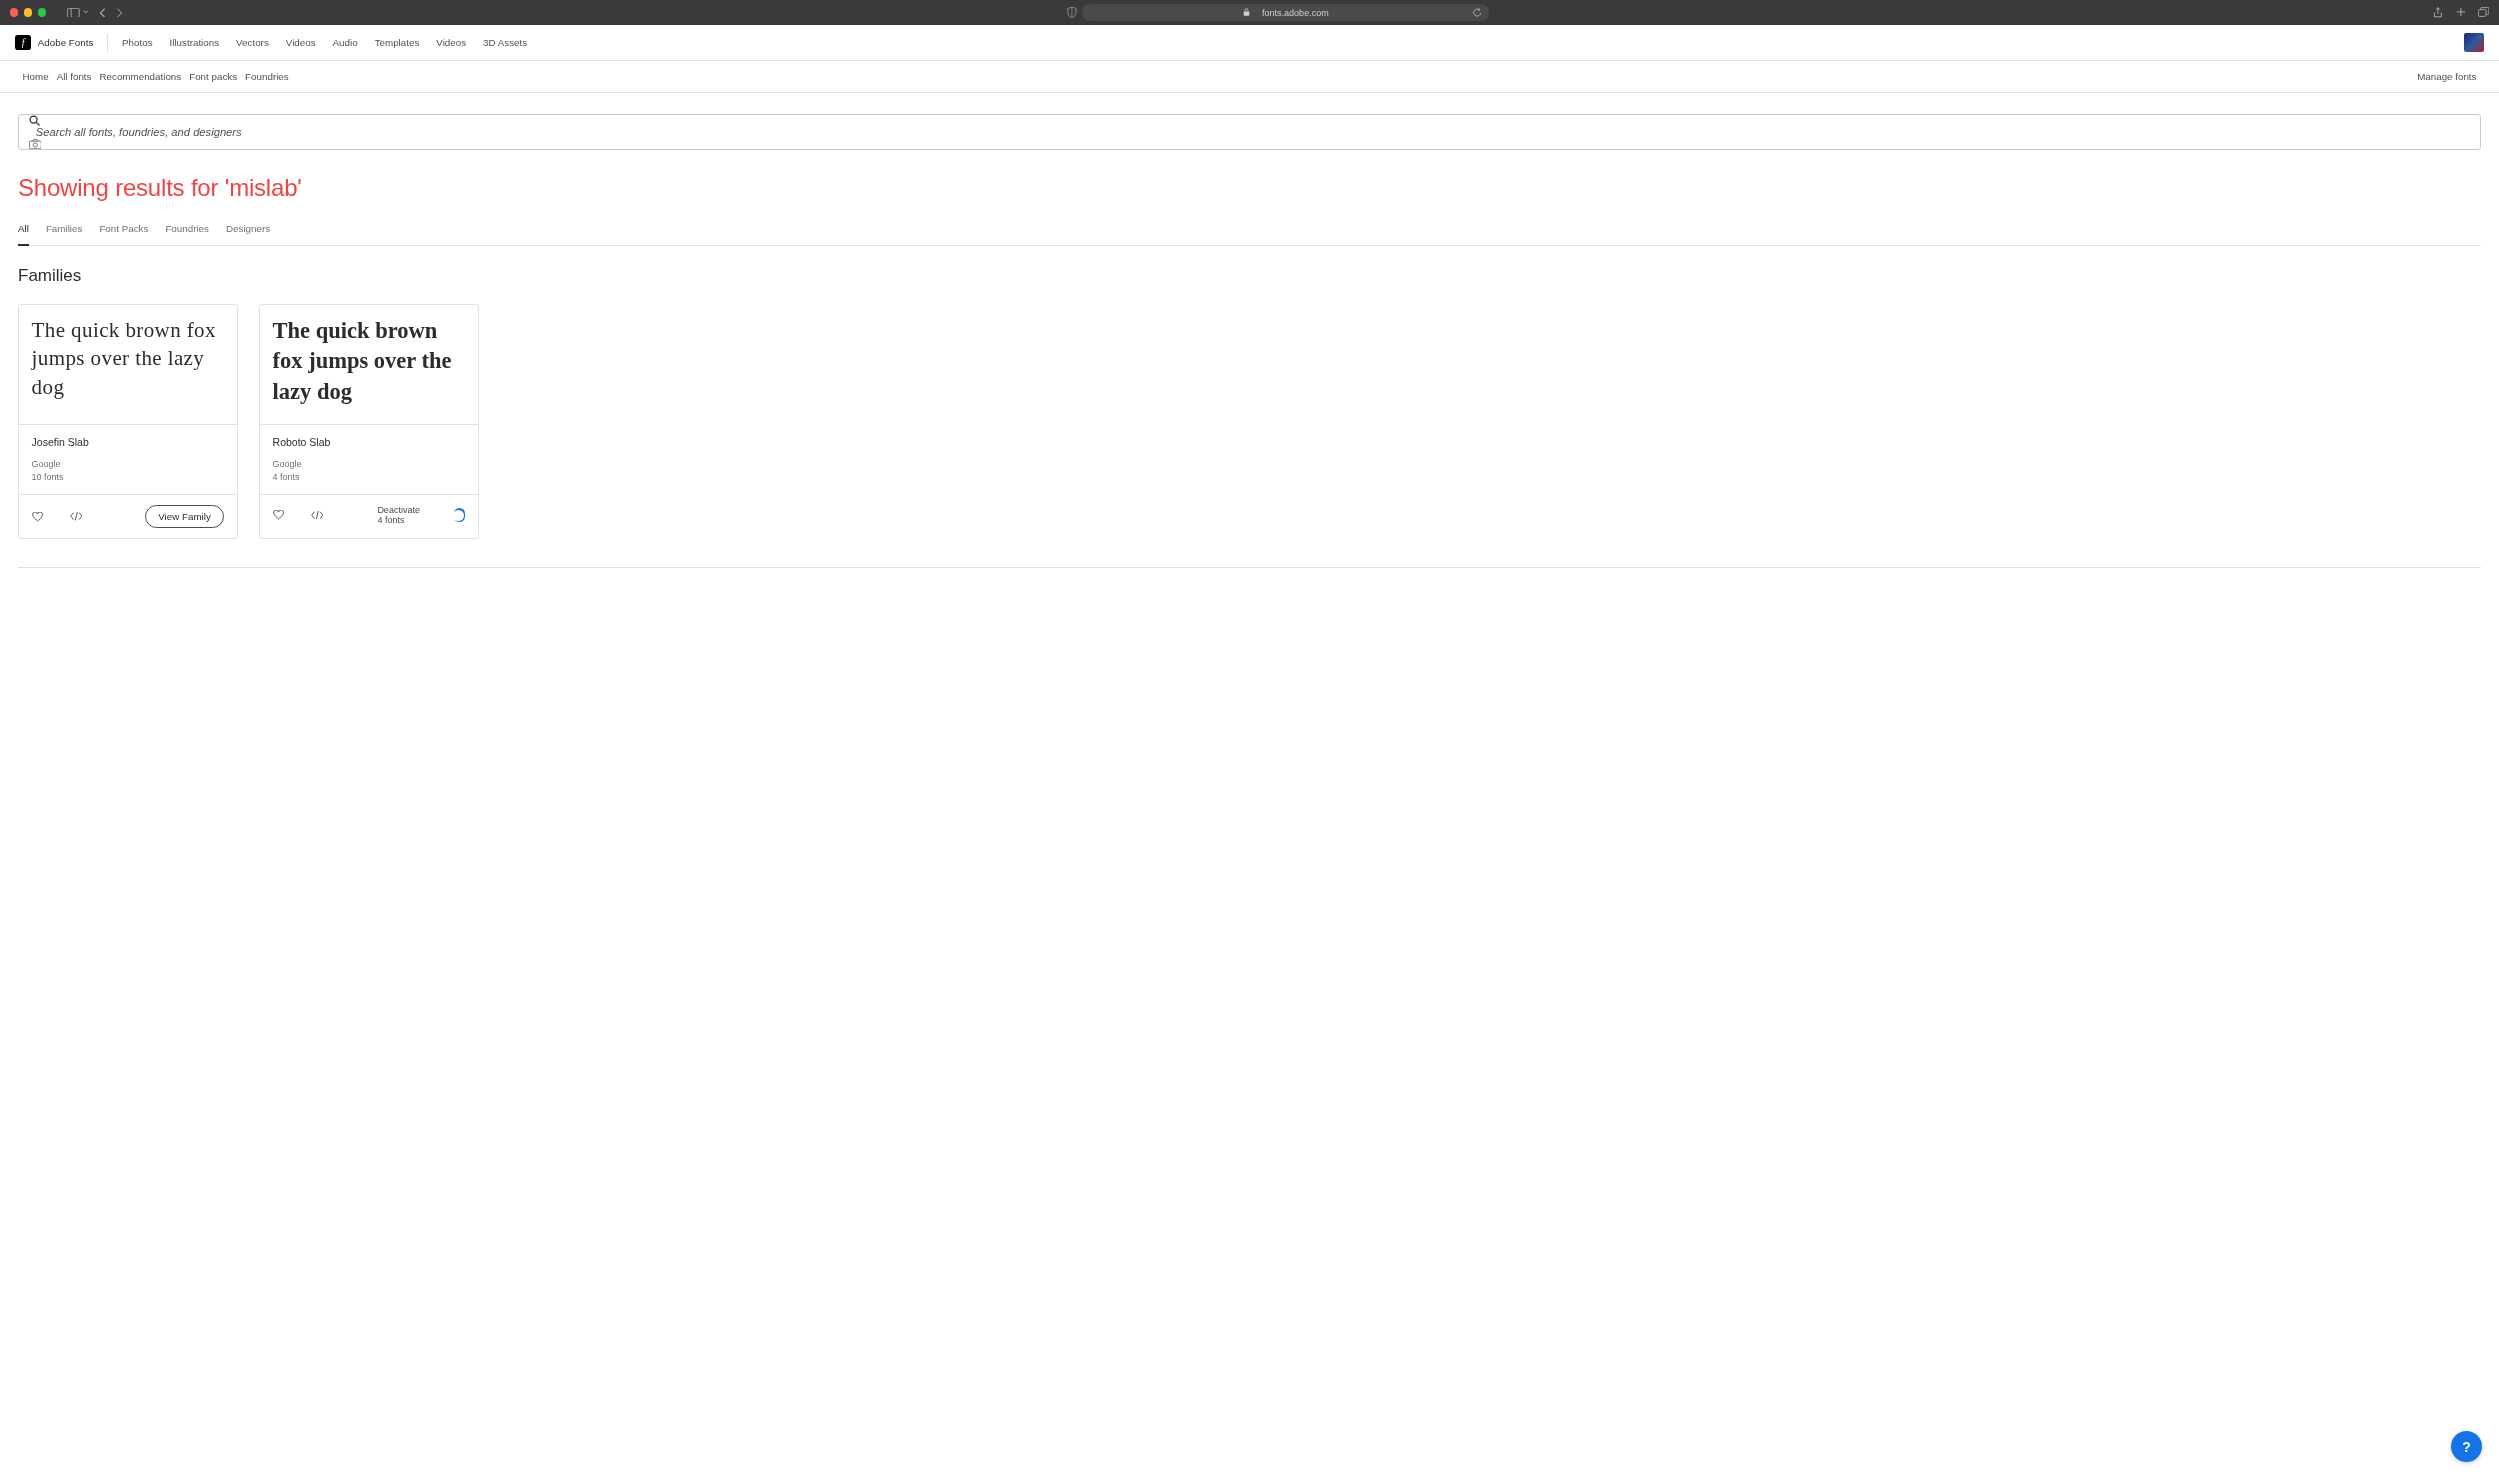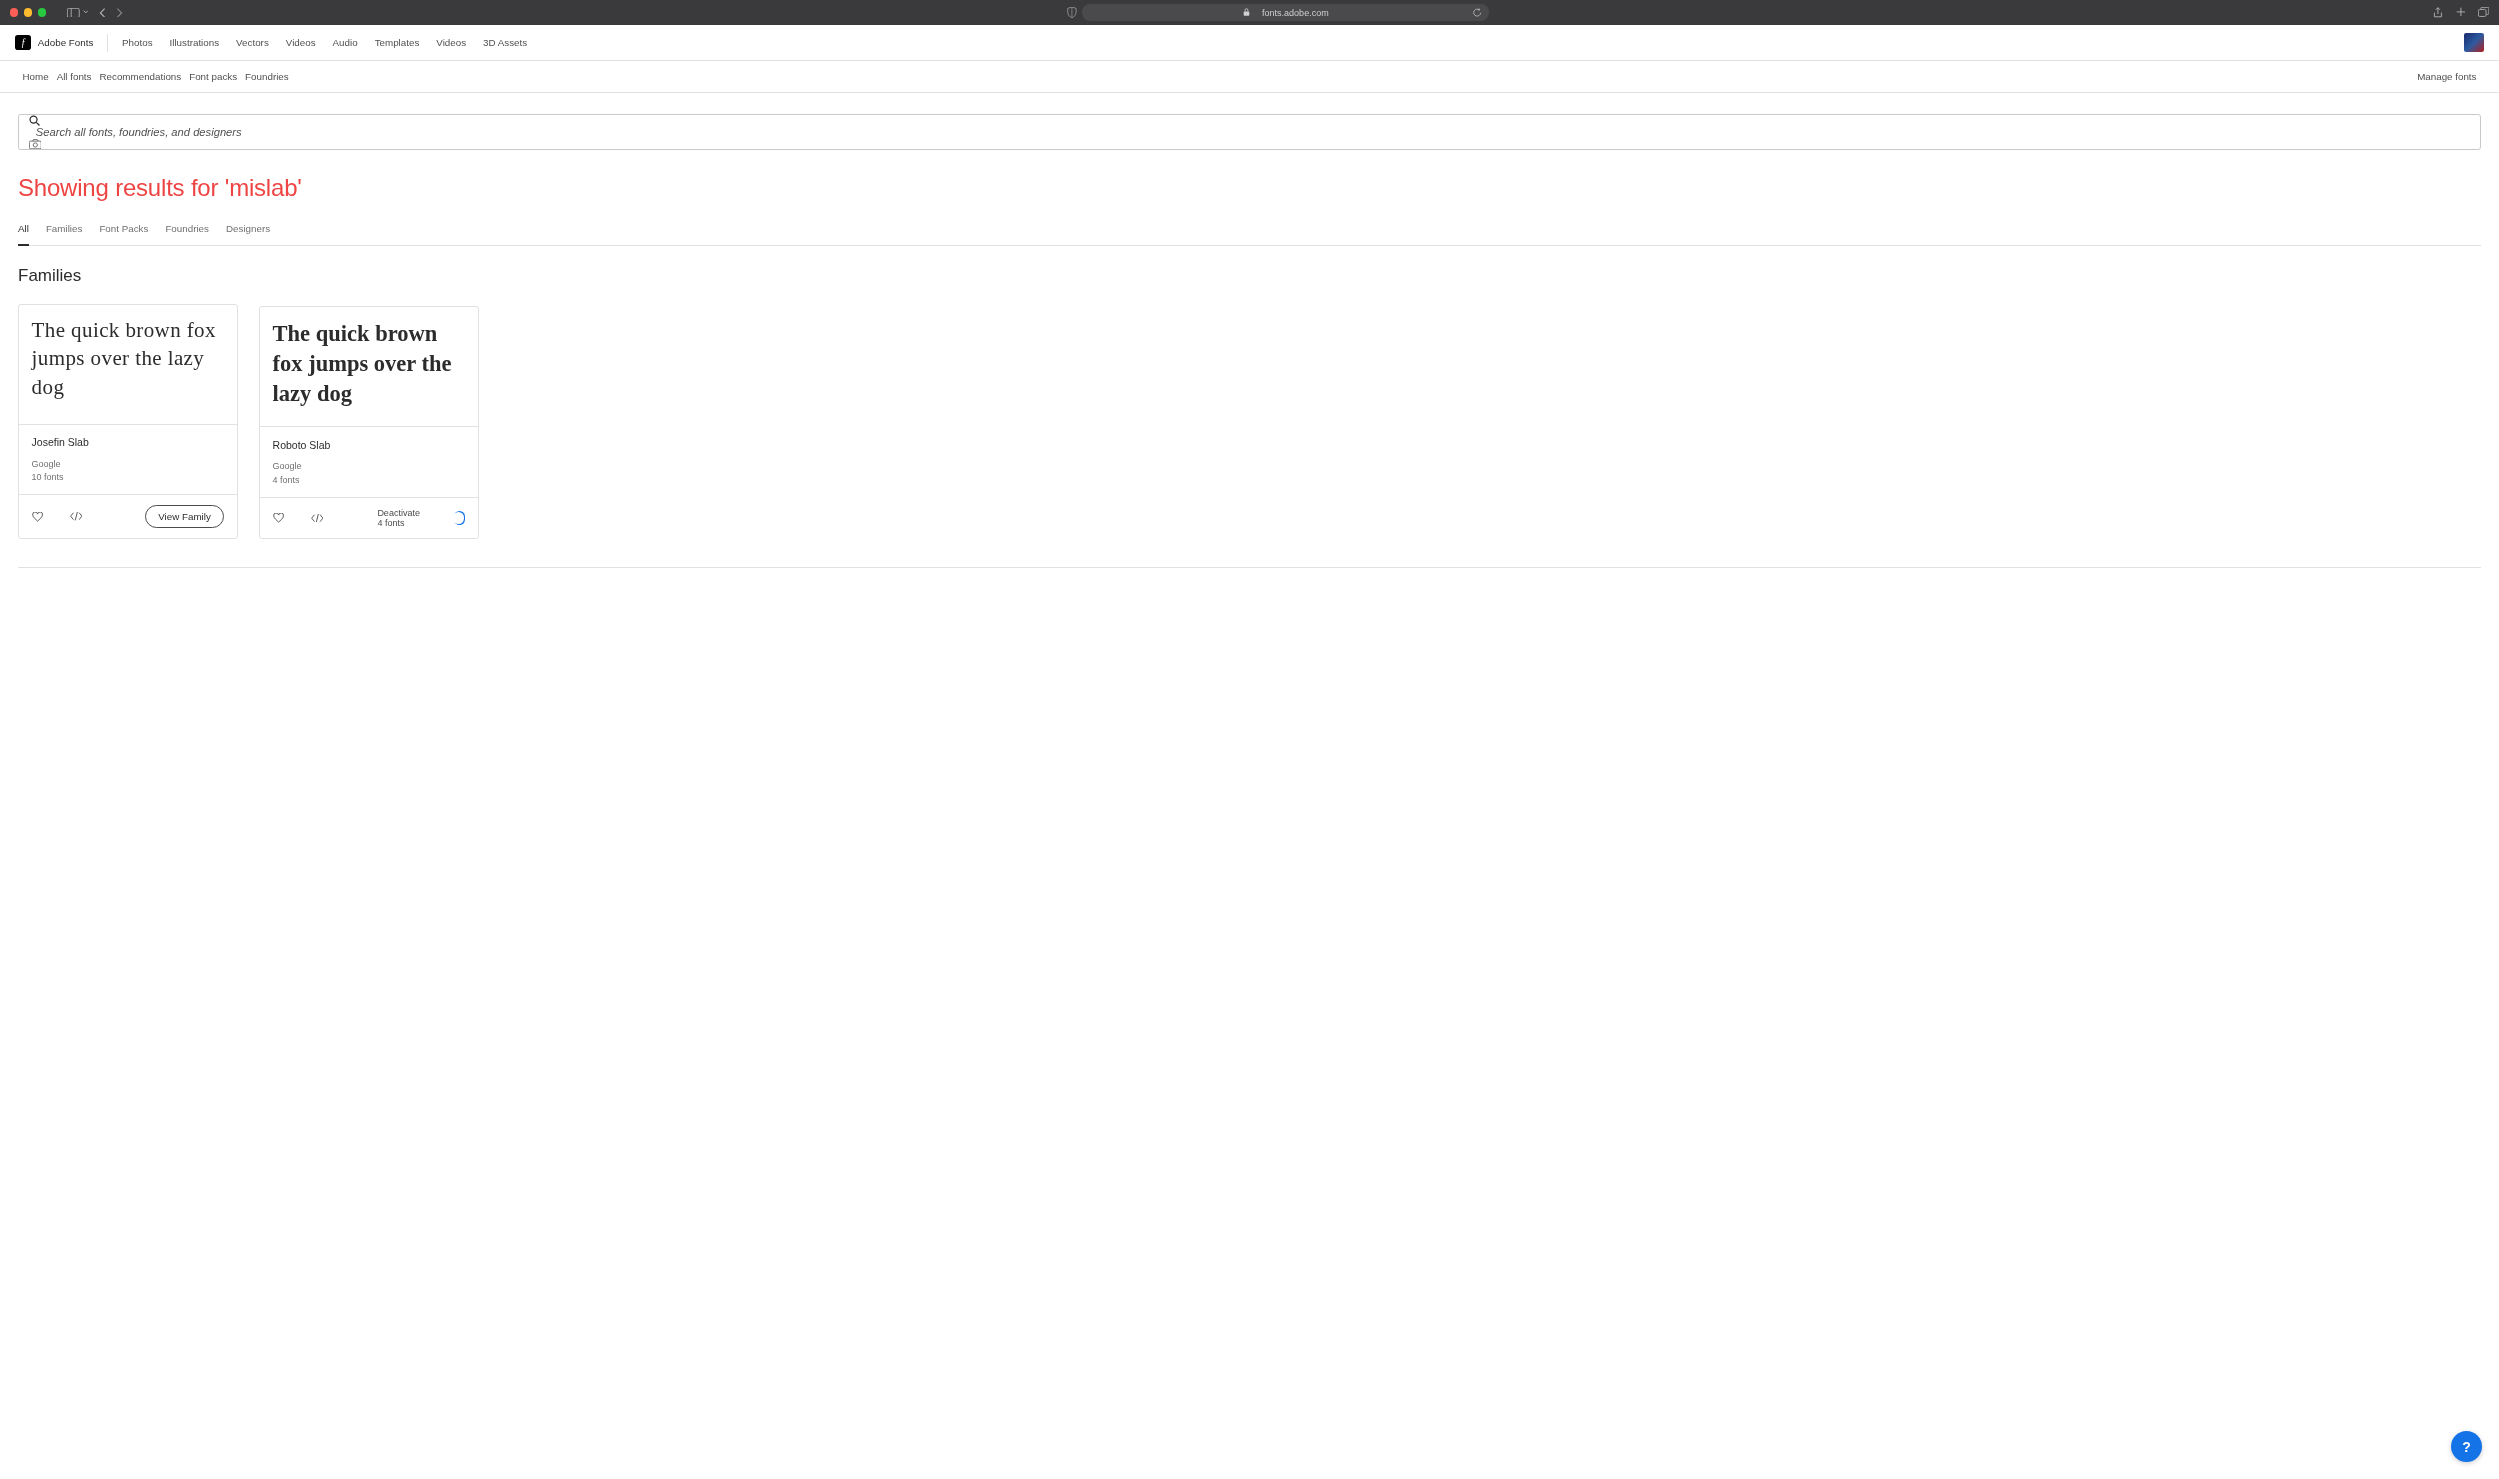--- a/index.html
+++ b/index.html
@@ -52,21 +52,21 @@
 .results-heading { font-size: 24px; font-weight: 400; margin-top: 24px; color: #ef4444; letter-spacing: -0.2px; }
 
 
 .result-tabs { display: flex; gap: 17px; margin-top: 21px; border-bottom: 0.7px solid #e1e1e1; font-size: 9.8px; color: #707070; }
 .result-tabs span { padding-bottom: 9.8px; cursor: pointer; }
 .result-tabs .active { color: #2c2c2c; border-bottom: 2.1px solid #2c2c2c; margin-bottom: -0.7px; }
 
 
 .section-title { font-size: 17px; font-weight: 400; margin-top: 19.6px; color: #2c2c2c; }
 
-.cards { display: flex; gap: 21px; margin-top: 18px; align-items: flex-end; }
+.cards { display: flex; gap: 21px; margin-top: 18px; }
 .card { width: 220px; border: 0.7px solid #e1e1e1; border-radius: 2.8px; overflow: hidden; display: flex; flex-direction: column; }
 .sample { height: 119px; padding: 11.2px 12.6px 0 12.6px; font-size: 21px; line-height: 1.35; color: #2c2c2c; overflow: hidden; }
 .sample.josefin { font-family: Georgia, 'Times New Roman', serif; font-weight: 300; letter-spacing: 0.4px; }
 .sample.roboto { font-family: Georgia, 'Times New Roman', serif; font-weight: 700; font-size: 22.5px; line-height: 1.35; }
 
 .meta { border-top: 0.7px solid #e1e1e1; padding: 11.2px 12.6px 9.8px 12.6px; }
 .meta .name { font-size: 10.5px; color: #2c2c2c; margin-bottom: 9.8px; }
 .meta .foundry, .meta .count { font-size: 9px; color: #707070; line-height: 1.5; }
 
 .actions { border-top: 0.7px solid #e1e1e1; padding: 9.8px 12.6px; display: flex; align-items: center; gap: 27px; }

